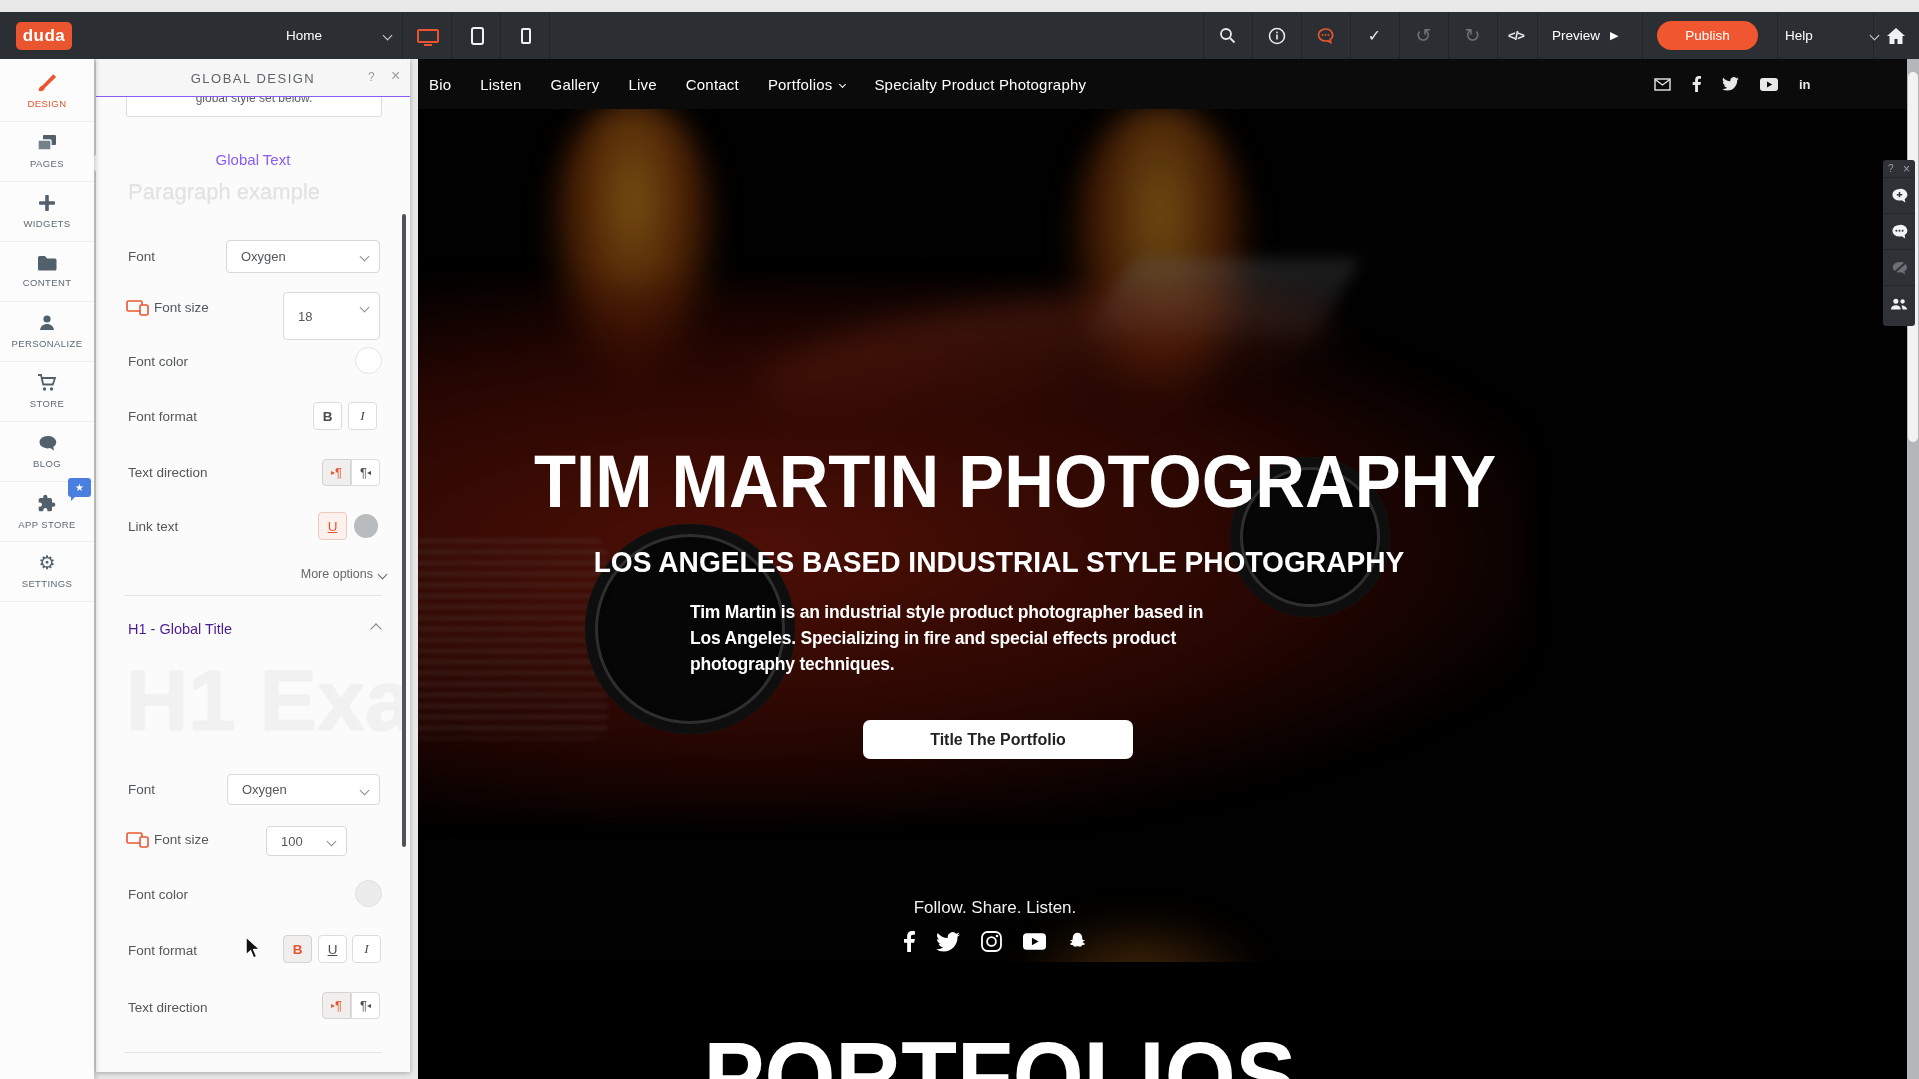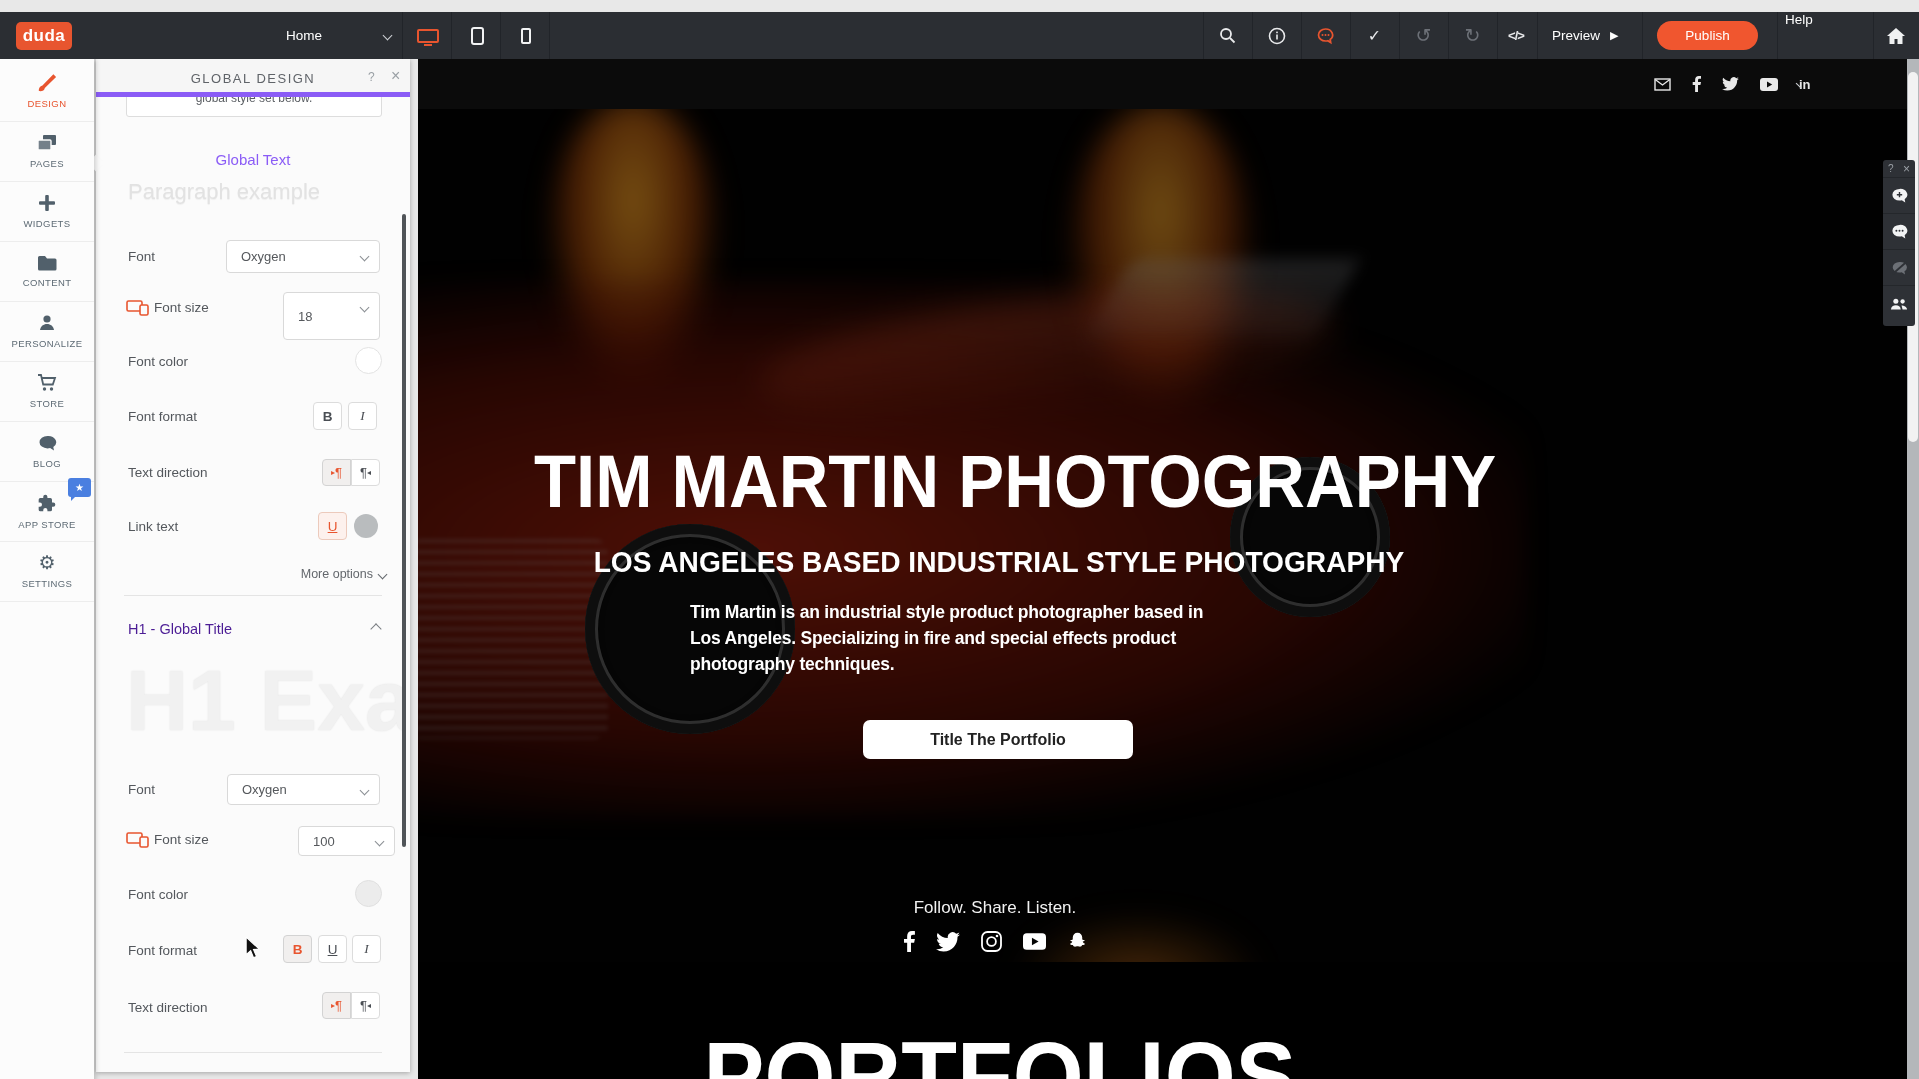--- a/index.html
+++ b/index.html
@@ -26,21 +26,21 @@
     justify-content:center; color:#e9eaec; font-size:16px; }
   .tb-ic svg { display:block; }
   .tb-dis { color:#6d7178; }
   .code-ic { font-size:13px; font-weight:bold; letter-spacing:-1px; color:#e9eaec; }
   .preview { position:absolute; left:1552px; top:0; height:47px; display:flex; align-items:center;
     gap:10px; color:#fff; font-size:13.5px; }
   .preview .play { font-size:11px; }
   .publish { position:absolute; left:1657px; top:9px; width:101px; height:29px; background:#f0562f;
     border-radius:15px; border:none; color:#fff; font-size:13.5px; display:flex; align-items:center; justify-content:center; }
   .help { position:absolute; left:1785px; top:0; height:47px; display:flex; align-items:center;
-    gap:58px; color:#fff; font-size:13.5px;flex-direction:column; }
+    gap:58px; color:#fff; font-size:13.5px; }
 
   
   .sidebar { position:absolute; left:0; top:47px; width:94px; height:1032px; background:#fcfcfc;
     box-shadow:2px 0 5px rgba(0,0,0,.18); z-index:30; }
   .sb-item { width:94px; height:60px; display:flex; flex-direction:column; align-items:center;
     justify-content:center; border-bottom:1px solid #ededed; color:#51606b; cursor:pointer; position:relative; }
   .sb-item:first-child { height:63px; }
   .sb-item .lbl { font-size:9.5px; letter-spacing:.4px; margin-top:6px; color:#5d6a74; }
   .sb-item svg { display:block; }
   .sb-item.active, .sb-item.active .lbl { color:#e8552f; }
@@ -49,21 +49,21 @@
   .sb-badge:after { content:""; position:absolute; left:3px; bottom:-4px; border-left:5px solid #4a7fe0;
     border-bottom:5px solid transparent; }
   .gear-glyph { font-size:19px; line-height:18px; }
 
   
   .panel { position:absolute; left:96px; top:47px; width:314px; height:1013px; background:#fbfbfb;
     box-shadow:0 1px 5px rgba(0,0,0,.3); z-index:20; }
   .panel-notch { position:absolute; left:-6px; top:98px; width:12px; height:12px; background:#fbfbfb;
     transform:rotate(45deg); box-shadow:-2px 2px 3px rgba(0,0,0,.12); }
   .panel-hdr { position:absolute; left:0; top:0; width:314px; height:38px; background:#f6f6f6;
-    border-bottom:5px solid #8b5cf6; z-index:5; }
+    border-bottom:1px solid #8b5cf6; z-index:5; }
   .panel-title { position:absolute; left:0; top:0; width:314px; height:38px; display:flex;
     align-items:center; justify-content:center; font-size:13px; letter-spacing:1.5px; color:#5f6368; }
   .panel-help { position:absolute; left:272px; top:11px; font-size:12px; color:#9aa0a5; cursor:pointer; }
   .panel-close { position:absolute; left:295px; top:8px; font-size:16px; color:#9aa0a5; cursor:pointer; }
   .notice { position:absolute; left:30px; top:24px; width:256px; height:34px; background:#fff;
     border:1px solid #ddd; border-radius:3px; display:flex; align-items:flex-end; justify-content:center;
     padding-bottom:11px; font-size:12px; color:#5a5e63; }
   .sec-head { position:absolute; width:314px; text-align:center; font-size:15px; color:#8b5cf6; }
   .pre-paragraph { position:absolute; left:32px; top:120px; font-size:22px; color:#e2e2e2;
     text-shadow:0 1px 1px rgba(0,0,0,.05); }
@@ -370,21 +370,21 @@
     <div class="dd" style="left:131px;top:715px;width:153px;height:31px">
       <span>Oxygen</span>
         <span class="chev"></span>
     </div>
 
     <svg class="resp-ic" style="top:773px" viewBox="0 0 24 16">
         <rect x="1" y="1" width="15" height="10" rx="1.5" fill="none" stroke="#e8552f" stroke-width="1.6"></rect>
         <rect x="14" y="5" width="8" height="10" rx="1.5" fill="#fbfbfb" stroke="#e8552f" stroke-width="1.6"></rect>
       </svg>
     <div class="plabel" style="left:58px;top:773px">Font size</div>
-    <div class="dd" style="left:202px;top:767px;width:97px;height:30px">
+    <div class="dd" style="left:170px;top:767px;width:81px;height:30px">
       <span>100</span>
         <span class="chev" style="top:11px"></span>
     </div>
 
     <div class="plabel" style="top:828px">Font color</div>
     <div class="swatch" style="left:259px;top:821px;width:27px;height:27px;background:#ececec;border:1px solid #e0e0e0"></div>
 
     <div class="plabel" style="top:884px">Font format</div>
     <div class="fbtn on" style="left:187px;top:876px;font-weight:bold">B</div>
     <div class="fbtn undl" style="left:222px;top:876px">U</div>
@@ -398,20 +398,32 @@
       <span class="dir-glyph"><span>¶</span><span class="mini">◂</span></span>
     </div>
 
     <div class="pdiv" style="top:993px"></div>
     <div class="pscroll"></div>
   </div>
 
   <div class="site">
 
     <div class="snav">
+      <div class="snav-items">
+        <span>Bio</span>
+        <span>Listen</span>
+        <span>Gallery</span>
+        <span>Live</span>
+        <span>Contact</span>
+        <span class="snav-port">
+          <span>Portfolios</span>
+          <span class="chev"></span>
+        </span>
+        <span>Specialty Product Photography</span>
+      </div>
       <div class="snav-social">
         <svg width="17" height="13" viewBox="0 0 17 13">
             <rect x="1" y="1" width="15" height="11" fill="none" stroke="#e8e8e8" stroke-width="1.4"></rect>
             <path d="M1.5 1.8 8.5 7l7-5.2" fill="none" stroke="#e8e8e8" stroke-width="1.4"></path>
           </svg>
         <svg width="9" height="16" viewBox="0 0 9 16">
             <path d="M6 16V9h2.4L9 6H6V4.3c0-.9.3-1.5 1.6-1.5H9V.1C8.7.1 7.8 0 6.8 0 4.6 0 3.1 1.3 3.1 3.9V6H.7v3h2.4v7z" fill="#e8e8e8"></path>
           </svg>
         <svg width="17" height="14" viewBox="0 0 24 20">
             <path d="M24 2.4c-.9.4-1.8.7-2.8.8 1-.6 1.8-1.6 2.1-2.7-.9.6-2 1-3.1 1.2A4.9 4.9 0 0 0 11.8 6 13.9 13.9 0 0 1 1.7.9 4.9 4.9 0 0 0 3.2 7.5c-.8 0-1.6-.2-2.2-.6 0 2.4 1.7 4.4 3.9 4.8-.7.2-1.4.2-2.2.1a4.9 4.9 0 0 0 4.6 3.4A9.9 9.9 0 0 1 0 17.2 13.9 13.9 0 0 0 7.5 19.4c9.1 0 14-7.5 14-14v-.6c1-.7 1.8-1.6 2.5-2.4z" fill="#e8e8e8"></path>

